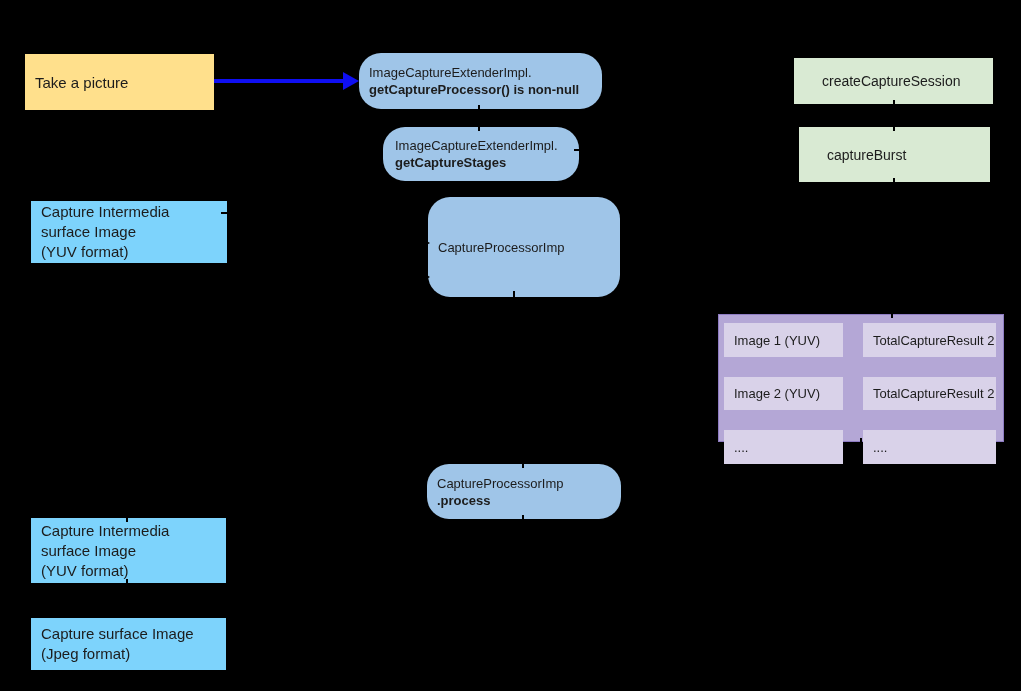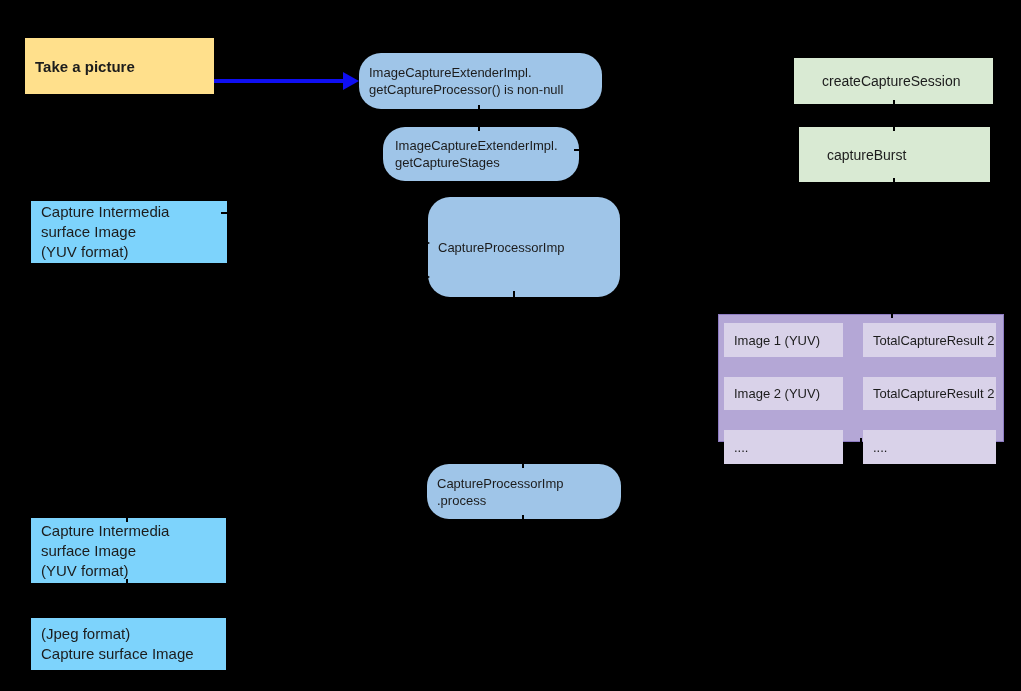--- a/index.html
+++ b/index.html
@@ -15,30 +15,30 @@
   .box {
     position: absolute;
     display: flex;
     flex-direction: column;
     justify-content: center;
     box-sizing: border-box;
     padding-left: 10px;
     padding-right: 6px;
     z-index: 1;
   }
-  .bold { font-weight: normal; }
+  .bold { font-weight: bold; }
 
   
   .yellow-strong { background: #ffe08c; }
   .yellow-pale   { background: #7dd3fc; }
   .blue          { background: #9fc5e8; border-radius: 22px; }
   .green         { background: #d9ead3; padding-left: 28px; }
 
   
-  .n-take-picture   { left: 25px;  top: 38px;  width: 189px; height: 56px; font-size: 15px; font-weight: bold; }
+  .n-take-picture   { left: 25px;  top: 54px;  width: 189px; height: 56px; font-size: 15px; }
   .n-proc-check     { left: 359px; top: 53px;  width: 243px; height: 56px; font-size: 13px; line-height: 17px; }
   .n-stages         { left: 383px; top: 127px; width: 196px; height: 54px; font-size: 13px; line-height: 17px; padding-left: 12px; }
   .n-processor      { left: 428px; top: 197px; width: 192px; height: 100px; font-size: 13px; }
   .n-create-session { left: 794px; top: 58px;  width: 199px; height: 46px; font-size: 14px; }
   .n-capture-burst  { left: 799px; top: 127px; width: 191px; height: 55px; font-size: 14px; }
   .n-process        { left: 427px; top: 464px; width: 194px; height: 55px; font-size: 13px; line-height: 17px; }
   .n-yuv-top        { left: 31px;  top: 201px; width: 196px; height: 62px; font-size: 15px; line-height: 20px; }
   .n-yuv-bottom     { left: 31px;  top: 518px; width: 195px; height: 65px; font-size: 15px; line-height: 20px; }
   .n-jpeg           { left: 31px;  top: 618px; width: 195px; height: 52px; font-size: 15px; line-height: 20px; }
 
@@ -152,22 +152,22 @@
     <div>(YUV format)</div>
   </div>
 
   <div class="box yellow-pale n-yuv-bottom">
     <div>Capture Intermedia</div>
     <div>surface Image</div>
     <div>(YUV format)</div>
   </div>
 
   <div class="box yellow-pale n-jpeg">
+    <div>Capture surface Image</div>
     <div>(Jpeg format)</div>
-    <div>Capture surface Image</div>
   </div>
 
   <div class="tick-v" style="left:478px;top:105px;"></div>
   <div class="tick-v" style="left:478px;top:123px;"></div>
   <div class="tick-h" style="left:574px;top:149px;"></div>
   <div class="tick-h" style="left:420px;top:212px;"></div>
   <div class="in-arrow" style="left:421px;top:238px;"></div>
   <div class="in-arrow" style="left:421px;top:272px;"></div>
   <div class="tick-v" style="left:513px;top:291px;"></div>
   <div class="tick-v" style="left:893px;top:100px;"></div>

